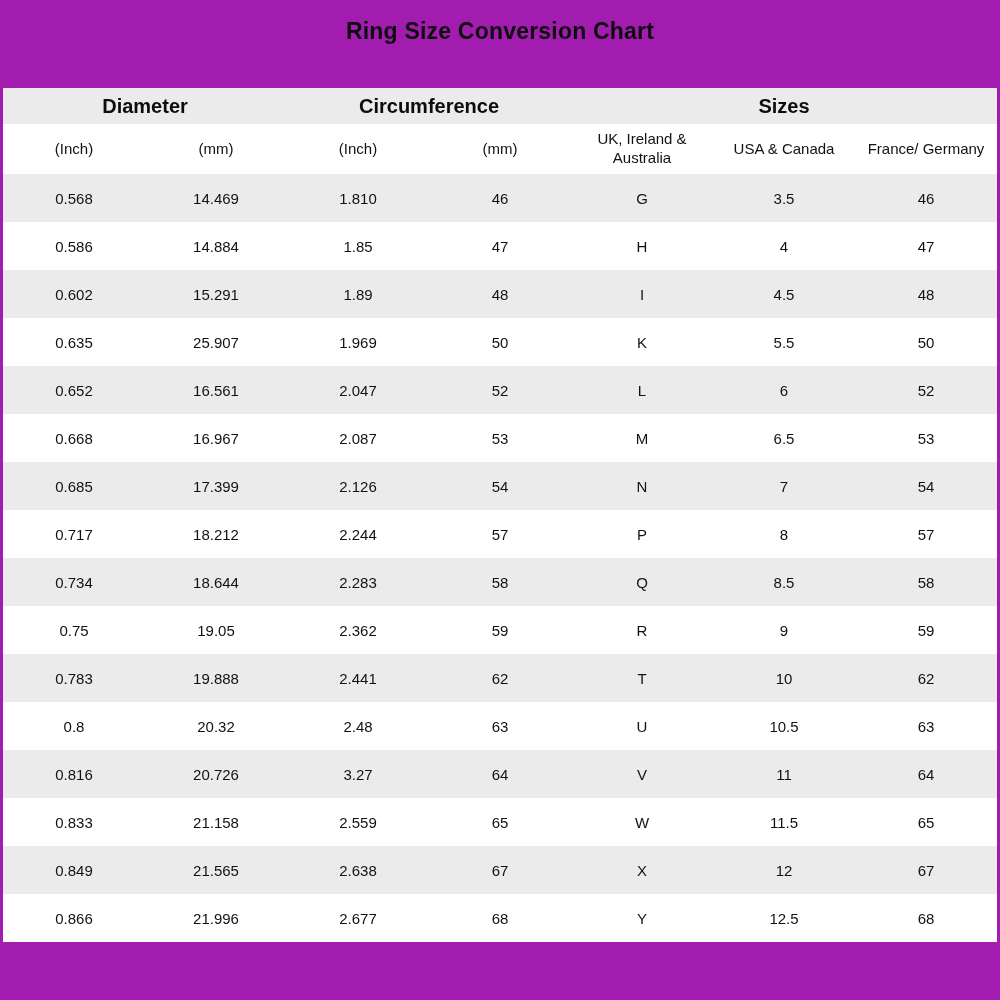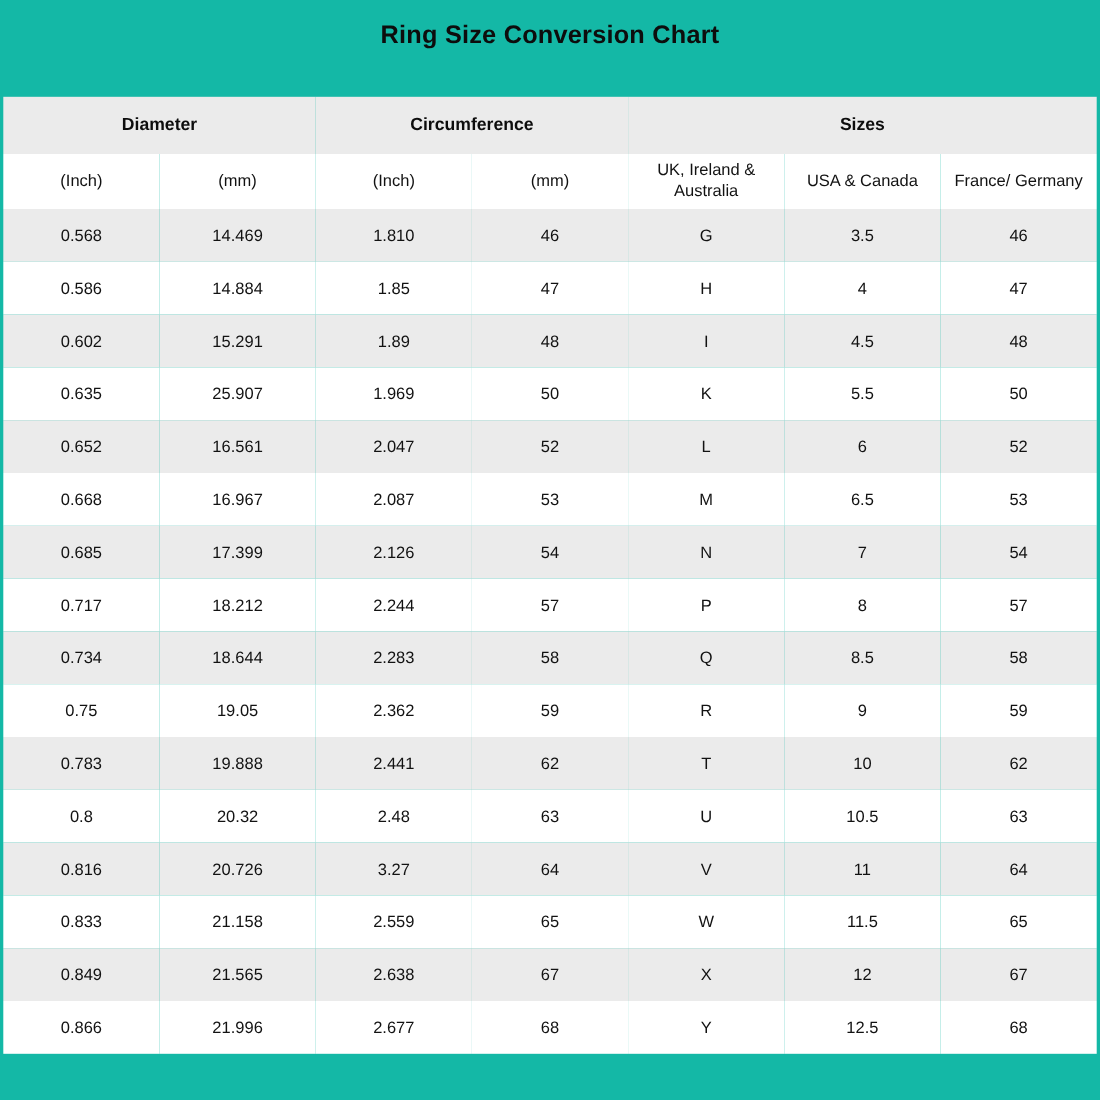--- a/index.html
+++ b/index.html
@@ -8,21 +8,21 @@
     background: #ffffff;
     width: 1000px;
     height: 1000px;
     font-family: "Liberation Sans", "DejaVu Sans", sans-serif;
     color: #121212;
   }
   .page {
     width: 1000px;
     height: 1000px;
     overflow: hidden;
-    background: #14b8a6;
+    background: #a21caf;
   }
   .chart-title {
     margin: 0;
     padding-top: 18px;
     height: 26px;
     text-align: center;
     font-size: 23px;
     font-weight: bold;
     letter-spacing: 0.2px;
     color: #0d0d0d;
@@ -35,23 +35,23 @@
   }
   table.ring-table col { width: 14.2857%; }
   table.ring-table th, table.ring-table td {
     padding: 0;
     text-align: center;
     vertical-align: middle;
     font-weight: normal;
     border: none;
   }
   tr.group-row th {
-    height: 52px;
+    height: 36px;
     background: #ebebeb;
-    font-size: 16px;
+    font-size: 20px;
     font-weight: bold;
     color: #0d0d0d;
     text-align: center;
   }
   tr.subheader-row th {
     height: 50px;
     background: #ffffff;
     font-size: 15px;
     line-height: 1.25;
     color: #121212;

